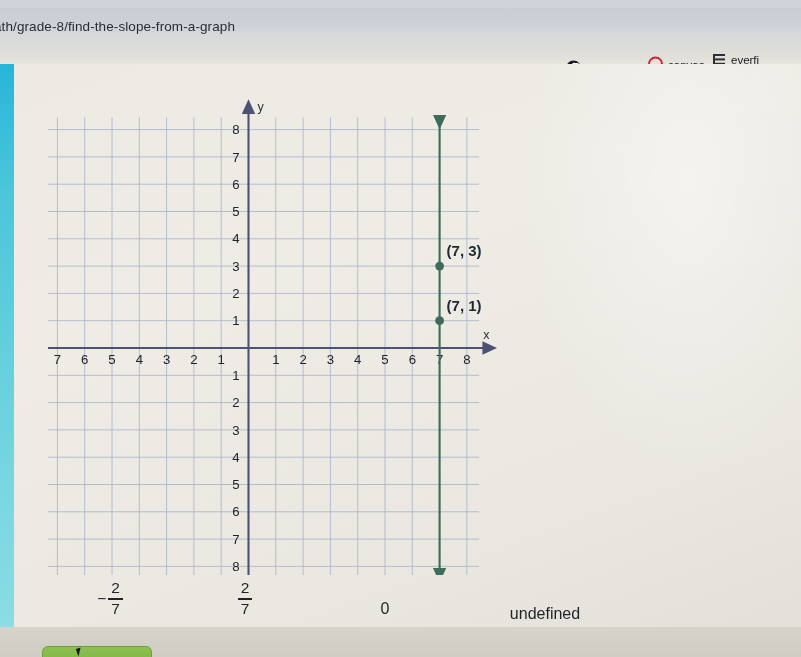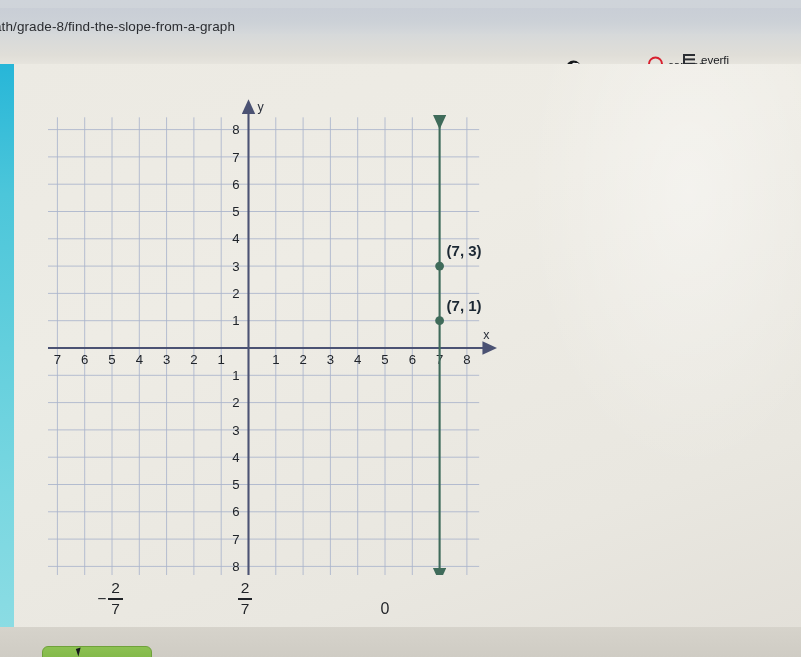--- a/index.html
+++ b/index.html
@@ -215,21 +215,21 @@
     <div class="bm" style="left:566px;top:34px;">
       <span class="ico ico-blooket"></span>
       <span class="lbl">blooket</span>
     </div>
 
     <div class="bm" style="left:648px;top:30px;">
       <span class="ico ico-canvas"></span>
       <span class="lbl">canvas</span>
     </div>
 
-    <div class="bm" style="left:682px;top:26px;">
+    <div class="bm" style="left:712px;top:26px;">
       <span class="ico ico-everfi"></span>
       <span class="lbl">everfi</span>
     </div>
   </div>
 
   <div class="page-surface"></div>
   <div class="left-strip"></div>
 
 
   <div id="graph">
@@ -352,20 +352,23 @@
         <span class="num">2</span>
         <span class="bar"></span>
         <span class="den">7</span>
       </span>
     </div>
 
     <div class="choice" style="left:340px;width:90px;top:10px;">
       <span>0</span>
     </div>
 
+    <div class="choice" style="left:455px;width:180px;top:15px;">
+      <span>undefined</span>
+    </div>
   </div>
 
   <div class="bottom-shade"></div>
   <div class="submit-btn">
     <span></span>
   </div>
   <div class="cursor-arrow"></div>
 
 </div>
 

